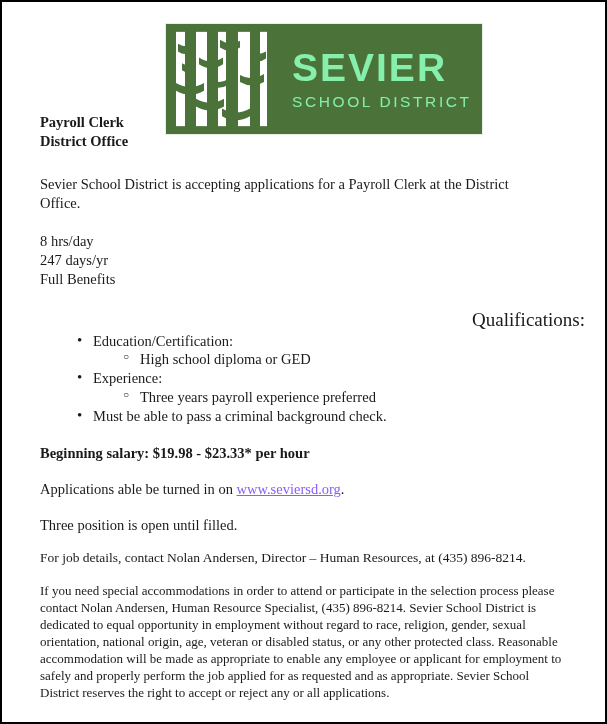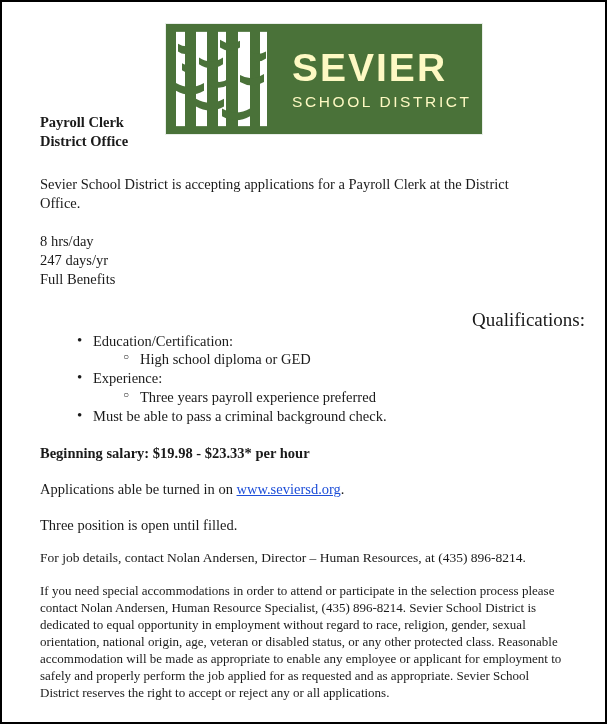--- a/index.html
+++ b/index.html
@@ -42,21 +42,21 @@
   .logo-left {
     width: 112px;
     background: #4a7239;
     position: relative;
     overflow: hidden;
   }
   .logo-left svg { display: block; width: 100%; height: 100%; }
   .logo-right {
     flex: 1;
     background: #4a7239;
-    color: #fef9c3;
+    color: #86efac;
     display: flex;
     flex-direction: column;
     justify-content: center;
     padding-left: 14px;
     box-sizing: border-box;
   }
   .logo-title {
     font-family: "Liberation Sans", sans-serif;
     font-weight: bold;
     font-size: 39px;
@@ -134,21 +134,21 @@
     top: 0px;
     font-size: 10px;
   }
   .salary {
     font-weight: bold;
     font-size: 14.5px;
     margin: 0;
   }
   .applications { font-size: 14.5px; margin: 0; }
   a.link {
-    color: #1d4ed8;
+    color: #8b5cf6;
     text-decoration: underline;
   }
   .open-until { font-size: 14.5px; margin: 0; }
   .contact { font-size: 13.5px; margin: 0; }
   .legal {
     font-size: 13px;
     line-height: 1.31;
     margin: 0;
     max-width: 530px;
   }

